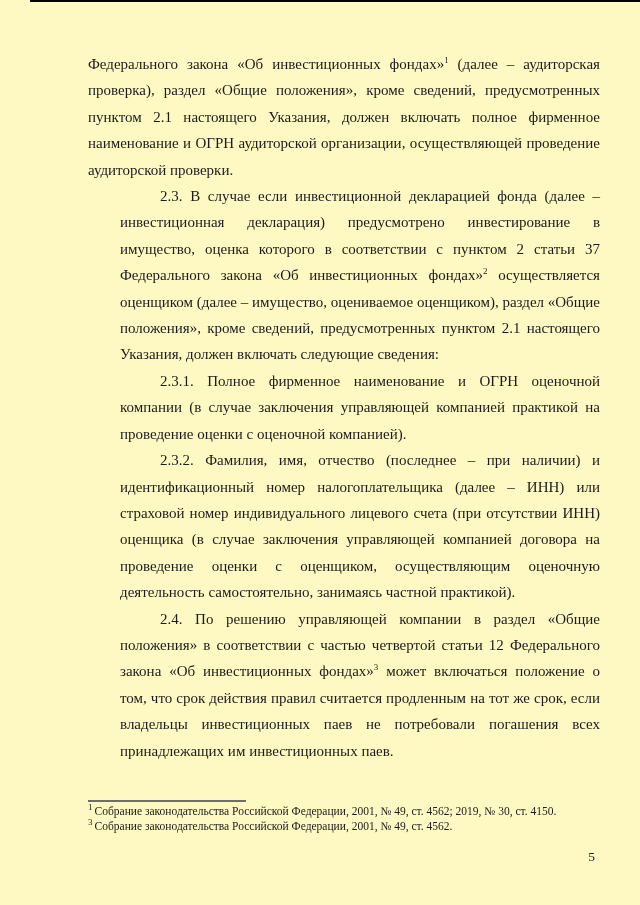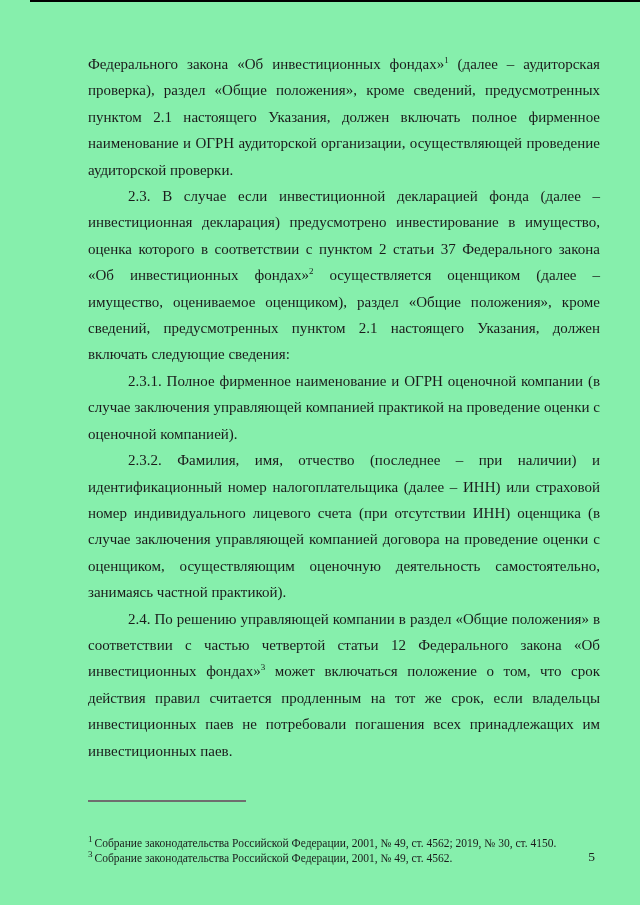--- a/index.html
+++ b/index.html
@@ -4,21 +4,21 @@
 <style>
   html, body {
     margin: 0;
     padding: 0;
     background: #ffffff;
   }
   .page {
     position: relative;
     width: 640px;
     height: 905px;
-    background: #86efac;
+    background: #fef9c3;
     overflow: hidden;
     font-family: "Liberation Serif", serif;
     color: #1b1b1b;
   }
   .top-rule {
     position: absolute;
     top: 0;
     left: 30px;
     width: 610px;
     height: 2px;
@@ -32,37 +32,38 @@
     font-size: 15px;
     line-height: 26.4px;
     text-align: justify;
   }
   .para {
     margin: 0;
     padding: 0;
   }
   .para.indent {
     text-indent: 40px;
+    margin-left: 32px;
   }
   .content sup, .fn-marker {
     font-size: 9px;
     line-height: 0;
     vertical-align: super;
   }
   .footnote-sep {
     position: absolute;
     top: 800px;
     left: 88px;
     width: 158px;
     height: 2px;
     background: #6e6e6e;
   }
   .footnotes {
     position: absolute;
-    top: 836px;
+    top: 804px;
     left: 88px;
     width: 520px;
     font-size: 11.5px;
     line-height: 14.8px;
     text-align: left;
   }
   .footnote {
     margin: 0;
     padding: 0;
   }

